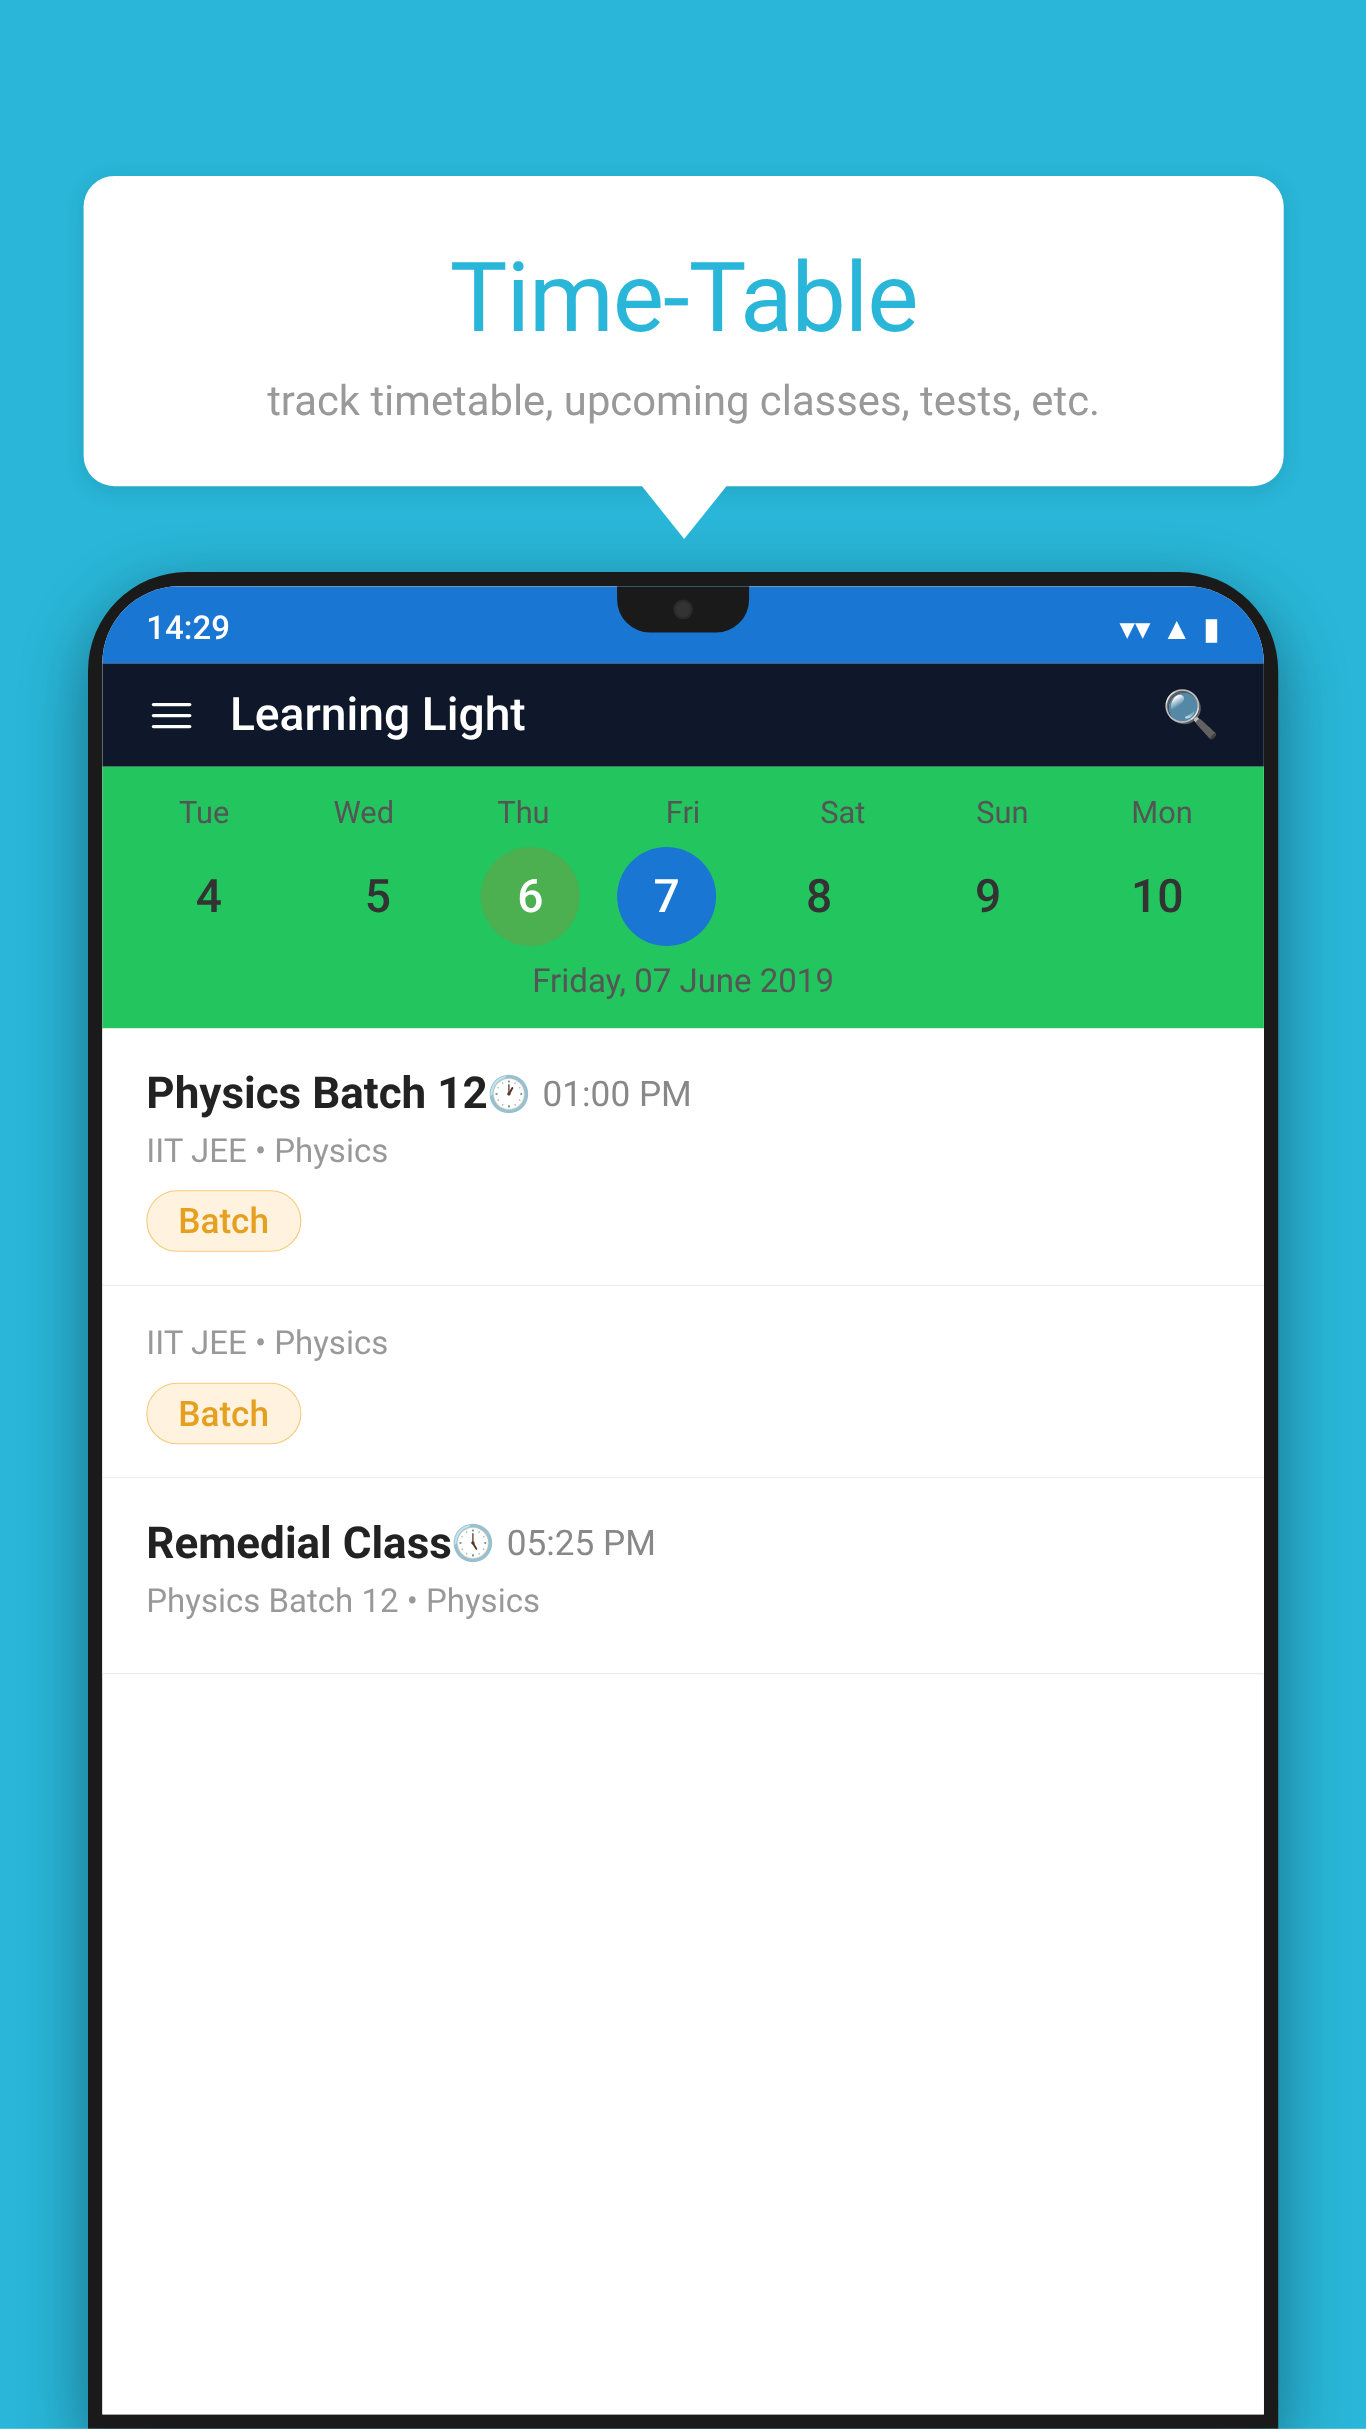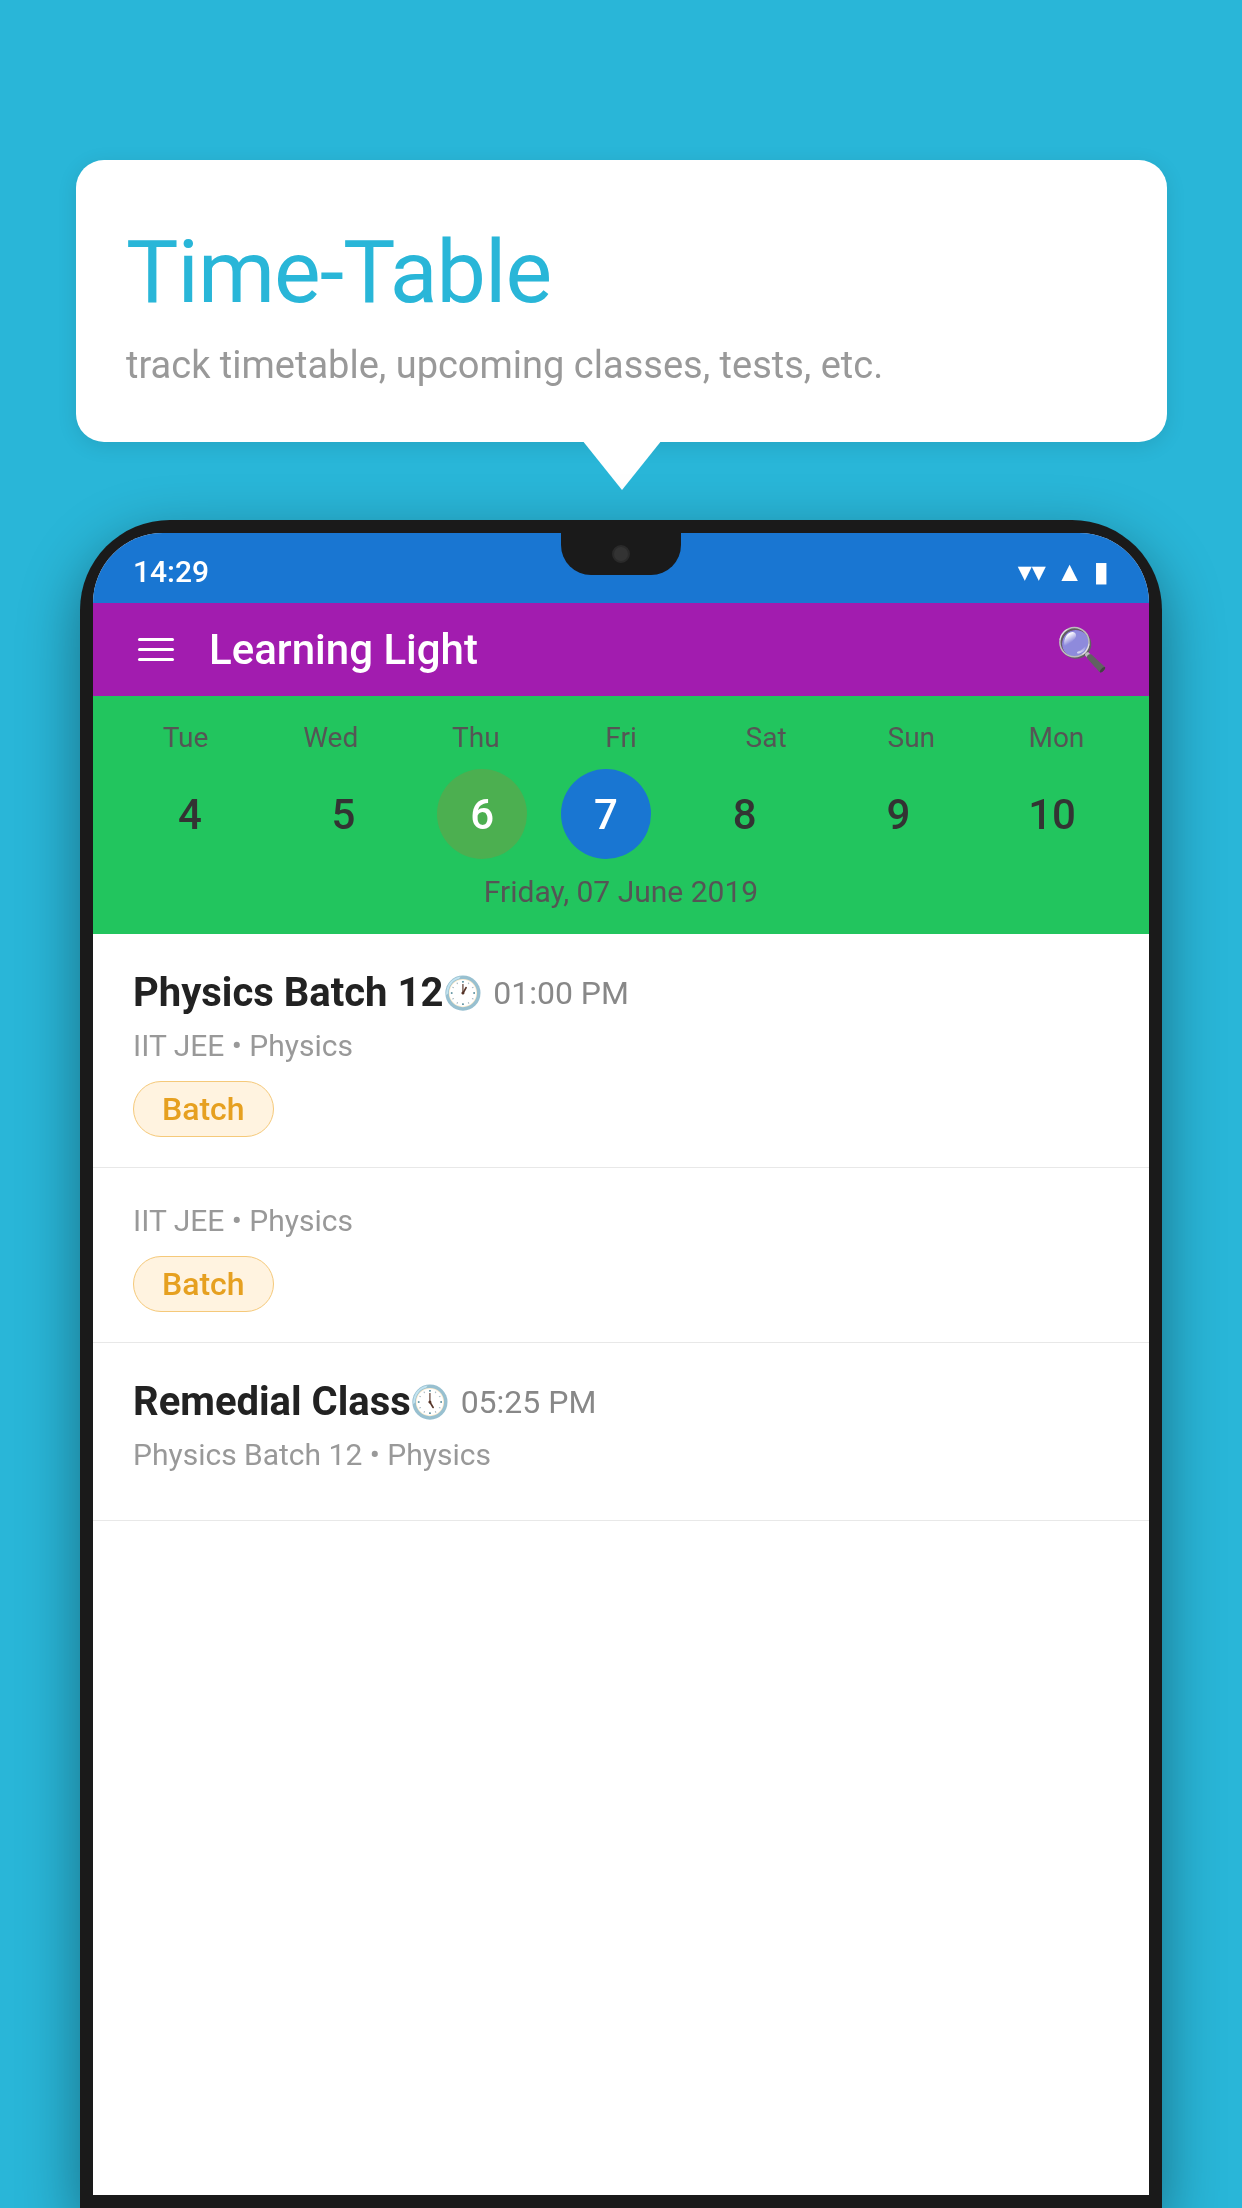--- a/index.html
+++ b/index.html
@@ -16,20 +16,21 @@
 
     
     .tooltip-card {
       position: absolute;
       top: 160px;
       left: 76px;
       right: 75px;
       background: white;
       border-radius: 28px;
       padding: 60px 50px 55px;
+      text-align: center;
       box-shadow: 0 4px 20px rgba(0,0,0,0.1);
     }
 
     .tooltip-card::after {
       content: '';
       position: absolute;
       bottom: -48px;
       left: 50%;
       transform: translateX(-50%);
       width: 0;
@@ -120,21 +121,21 @@
       gap: 10px;
     }
 
     .wifi-icon, .signal-icon, .battery-icon {
       color: white;
       font-size: 28px;
     }
 
     
     .app-bar {
-      background: #a21caf;
+      background: #0f172a;
       padding: 22px 40px;
       display: flex;
       align-items: center;
       gap: 30px;
       min-height: 90px;
     }
 
     .hamburger-icon {
       color: white;
       font-size: 38px;

